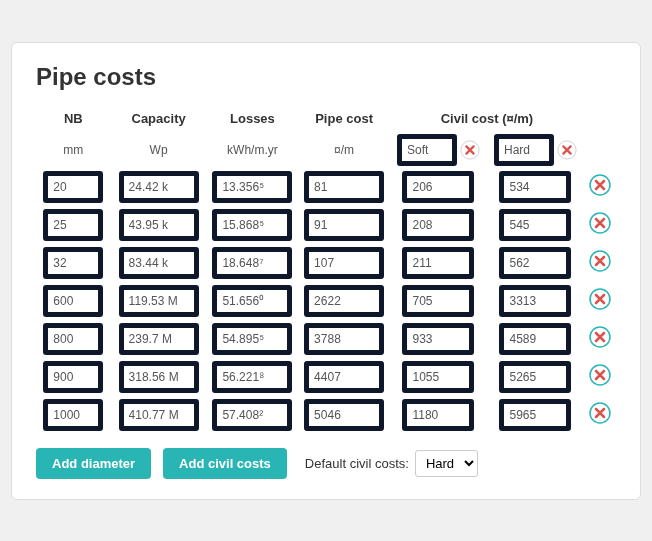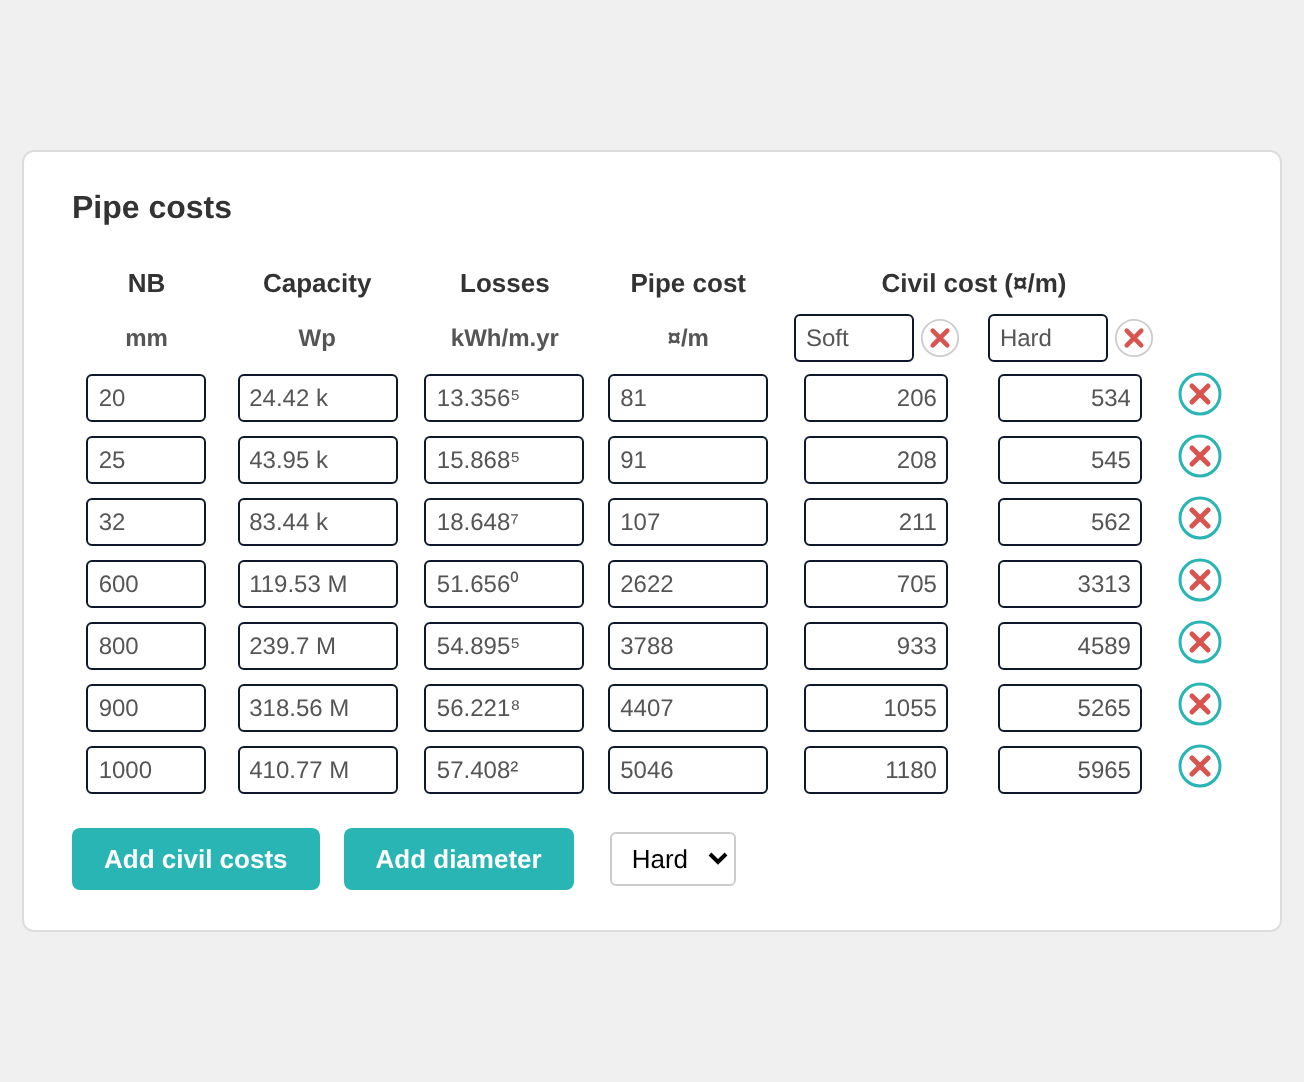--- a/index.html
+++ b/index.html
@@ -13,70 +13,69 @@
       min-height: 100vh;
     }
     .card {
       background: #fff;
       border: 1px solid #ddd;
       border-radius: 6px;
       padding: 20px 24px 20px 24px;
       width: 630px;
     }
     .title {
-      font-size: 16px;
+      font-size: 24px;
       font-weight: bold;
       color: #333;
       margin-bottom: 16px;
     }
     .table-wrapper {
       width: 100%;
     }
     table {
       width: 100%;
       border-collapse: separate;
       border-spacing: 0;
     }
     th {
       text-align: center;
       font-weight: bold;
       color: #333;
       padding: 4px 4px;
       font-size: 13px;
     }
     th.sub {
-      font-weight: bold;
+      font-weight: normal;
       font-size: 12px;
       color: #555;
       padding-bottom: 6px;
     }
     td {
       padding: 3px 3px;
       text-align: center;
       vertical-align: middle;
     }
     .civil-cost-header {
       text-align: center;
     }
     input[type="text"] {
       width: 80px;
-      border: 1px solid #0f172a;
+      border: 5px solid #0f172a;
       border-radius: 3px;
       padding: 4px 5px;
       font-size: 12px;
       color: #555;
       text-align: left;
       background: #fff;
     }
     input[type="text"].nb-input {
       width: 60px;
     }
     input[type="text"].civil-input {
       width: 72px;
-      text-align: right;
     }
     .header-input-wrap {
       display: flex;
       align-items: center;
       justify-content: center;
       gap: 2px;
     }
     .header-input-wrap input[type="text"] {
       width: 60px;
     }
@@ -302,20 +301,21 @@
                 <svg class="delete-icon" viewBox="0 0 22 22" xmlns="http://www.w3.org/2000/svg">
       <circle cx="11" cy="11" r="10" fill="#fff" stroke="#2ab5b5" stroke-width="1.5"></circle>
       <path d="M7 7 L15 15 M15 7 L7 15" stroke="#d9534f" stroke-width="2.5" stroke-linecap="round"></path>
     </svg>
               </button></td>
           </tr>
         </tbody>
     </table>
   </div>
   <div class="footer">
+    <button class="btn-teal">Add diameter</button>
     <button class="btn-teal">Add civil costs</button>
-    <button class="btn-teal">Add diameter</button>
     <div class="default-civil">
+      <span>Default civil costs:</span>
       <select class="civil-select">
       <option value="Soft">Soft</option><option value="Hard" selected="">Hard</option></select>
     </div>
   </div>
 </div>
 
 </body></html>

